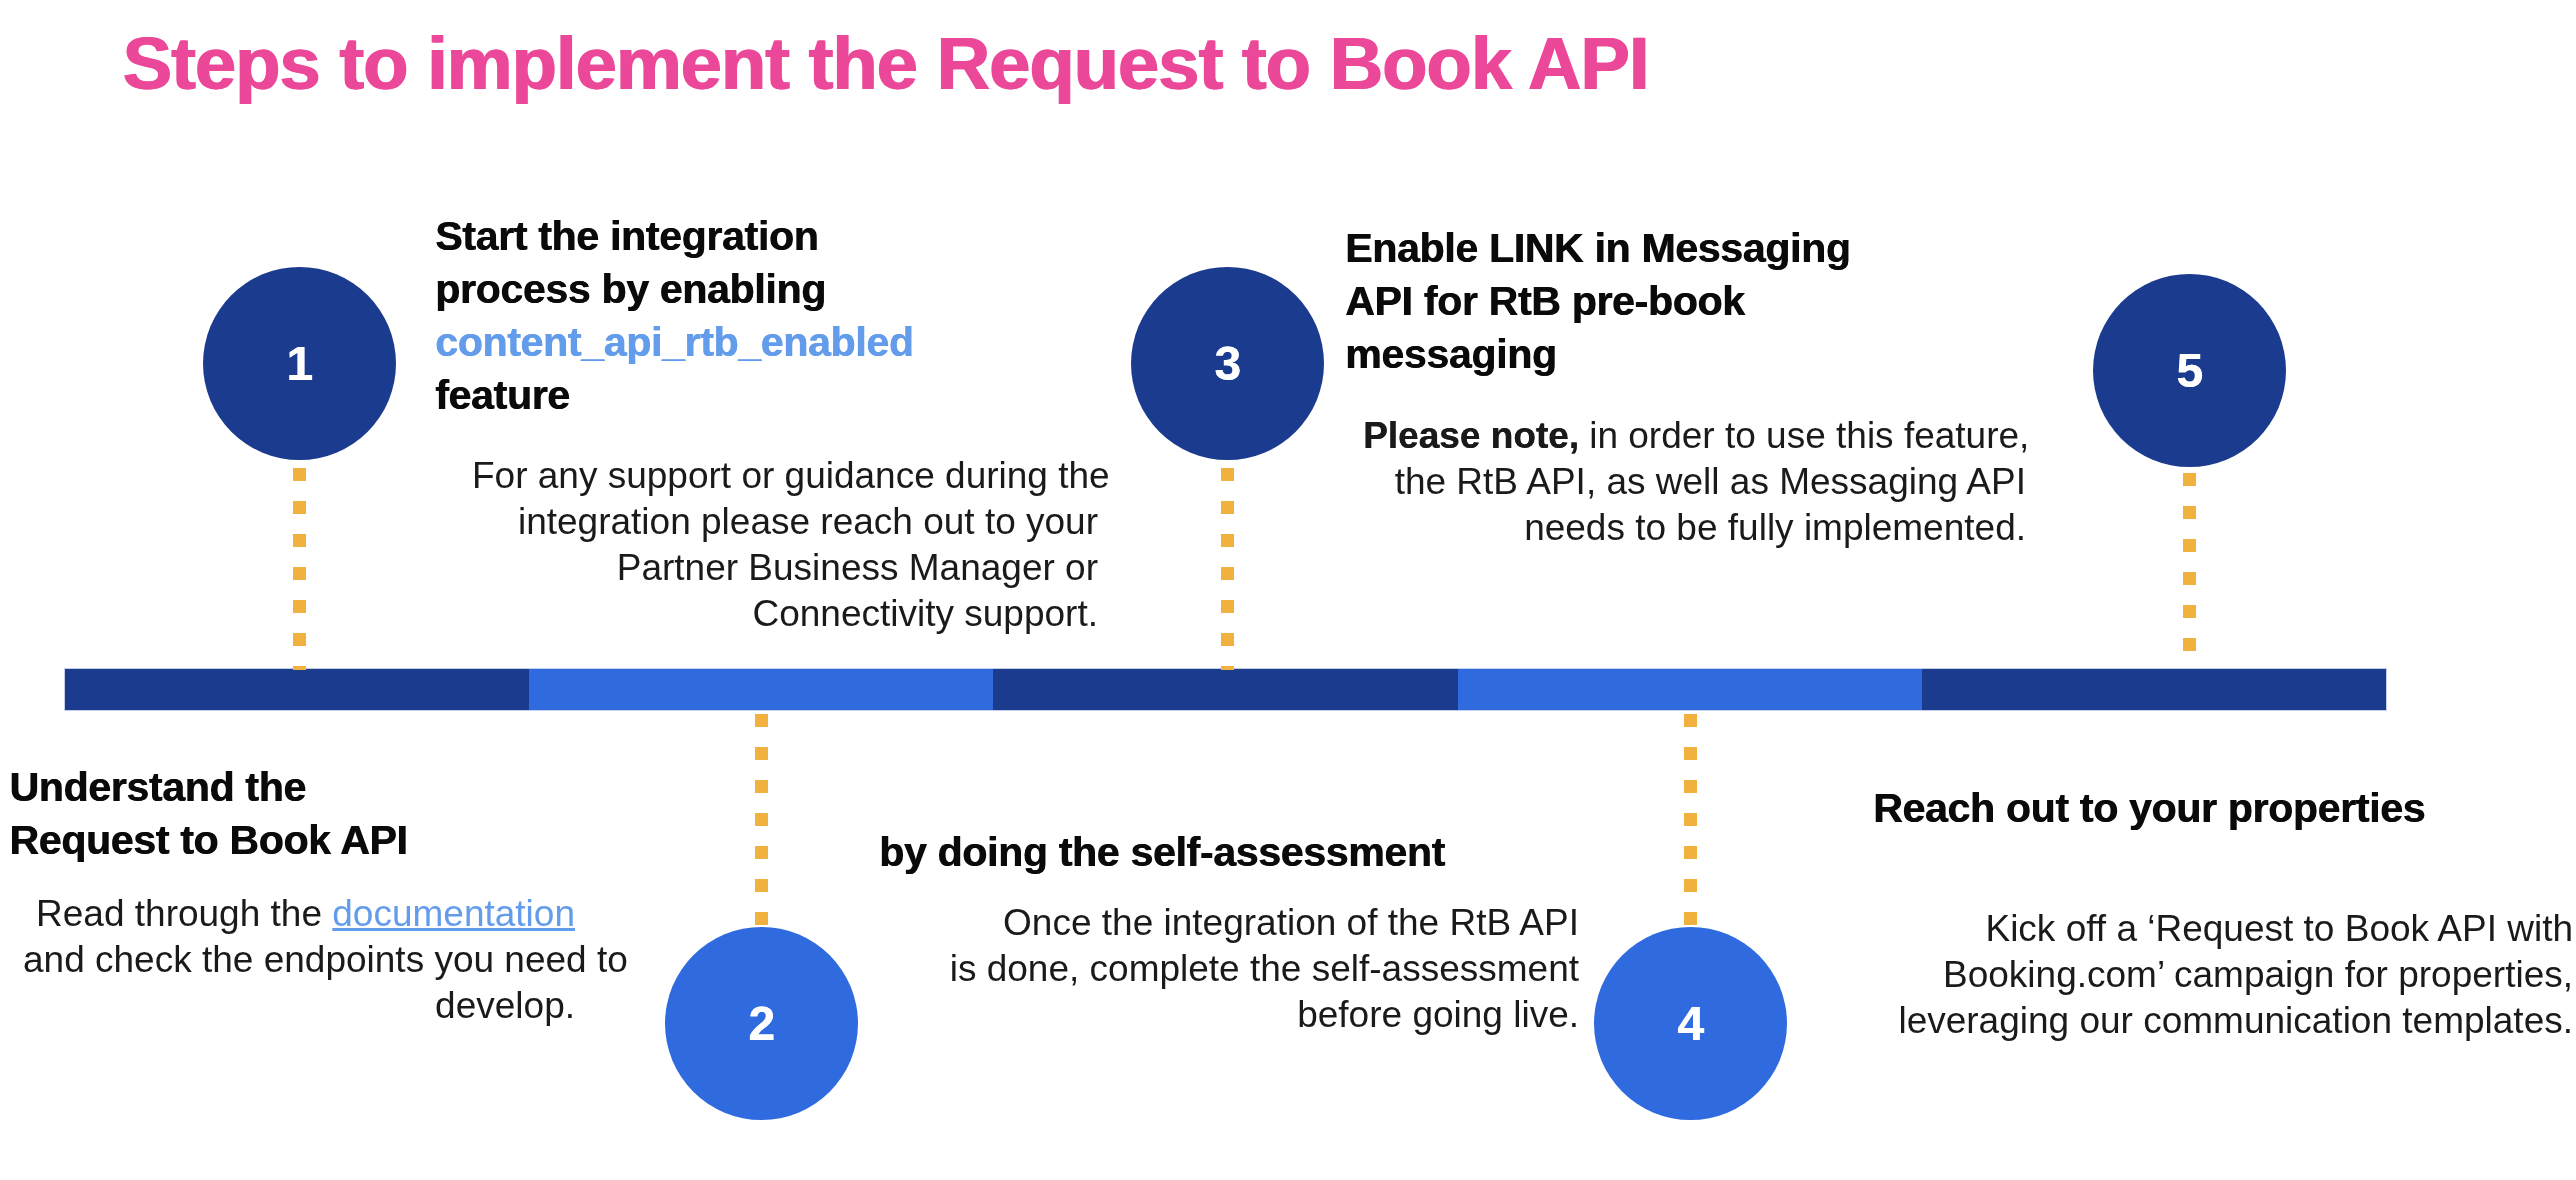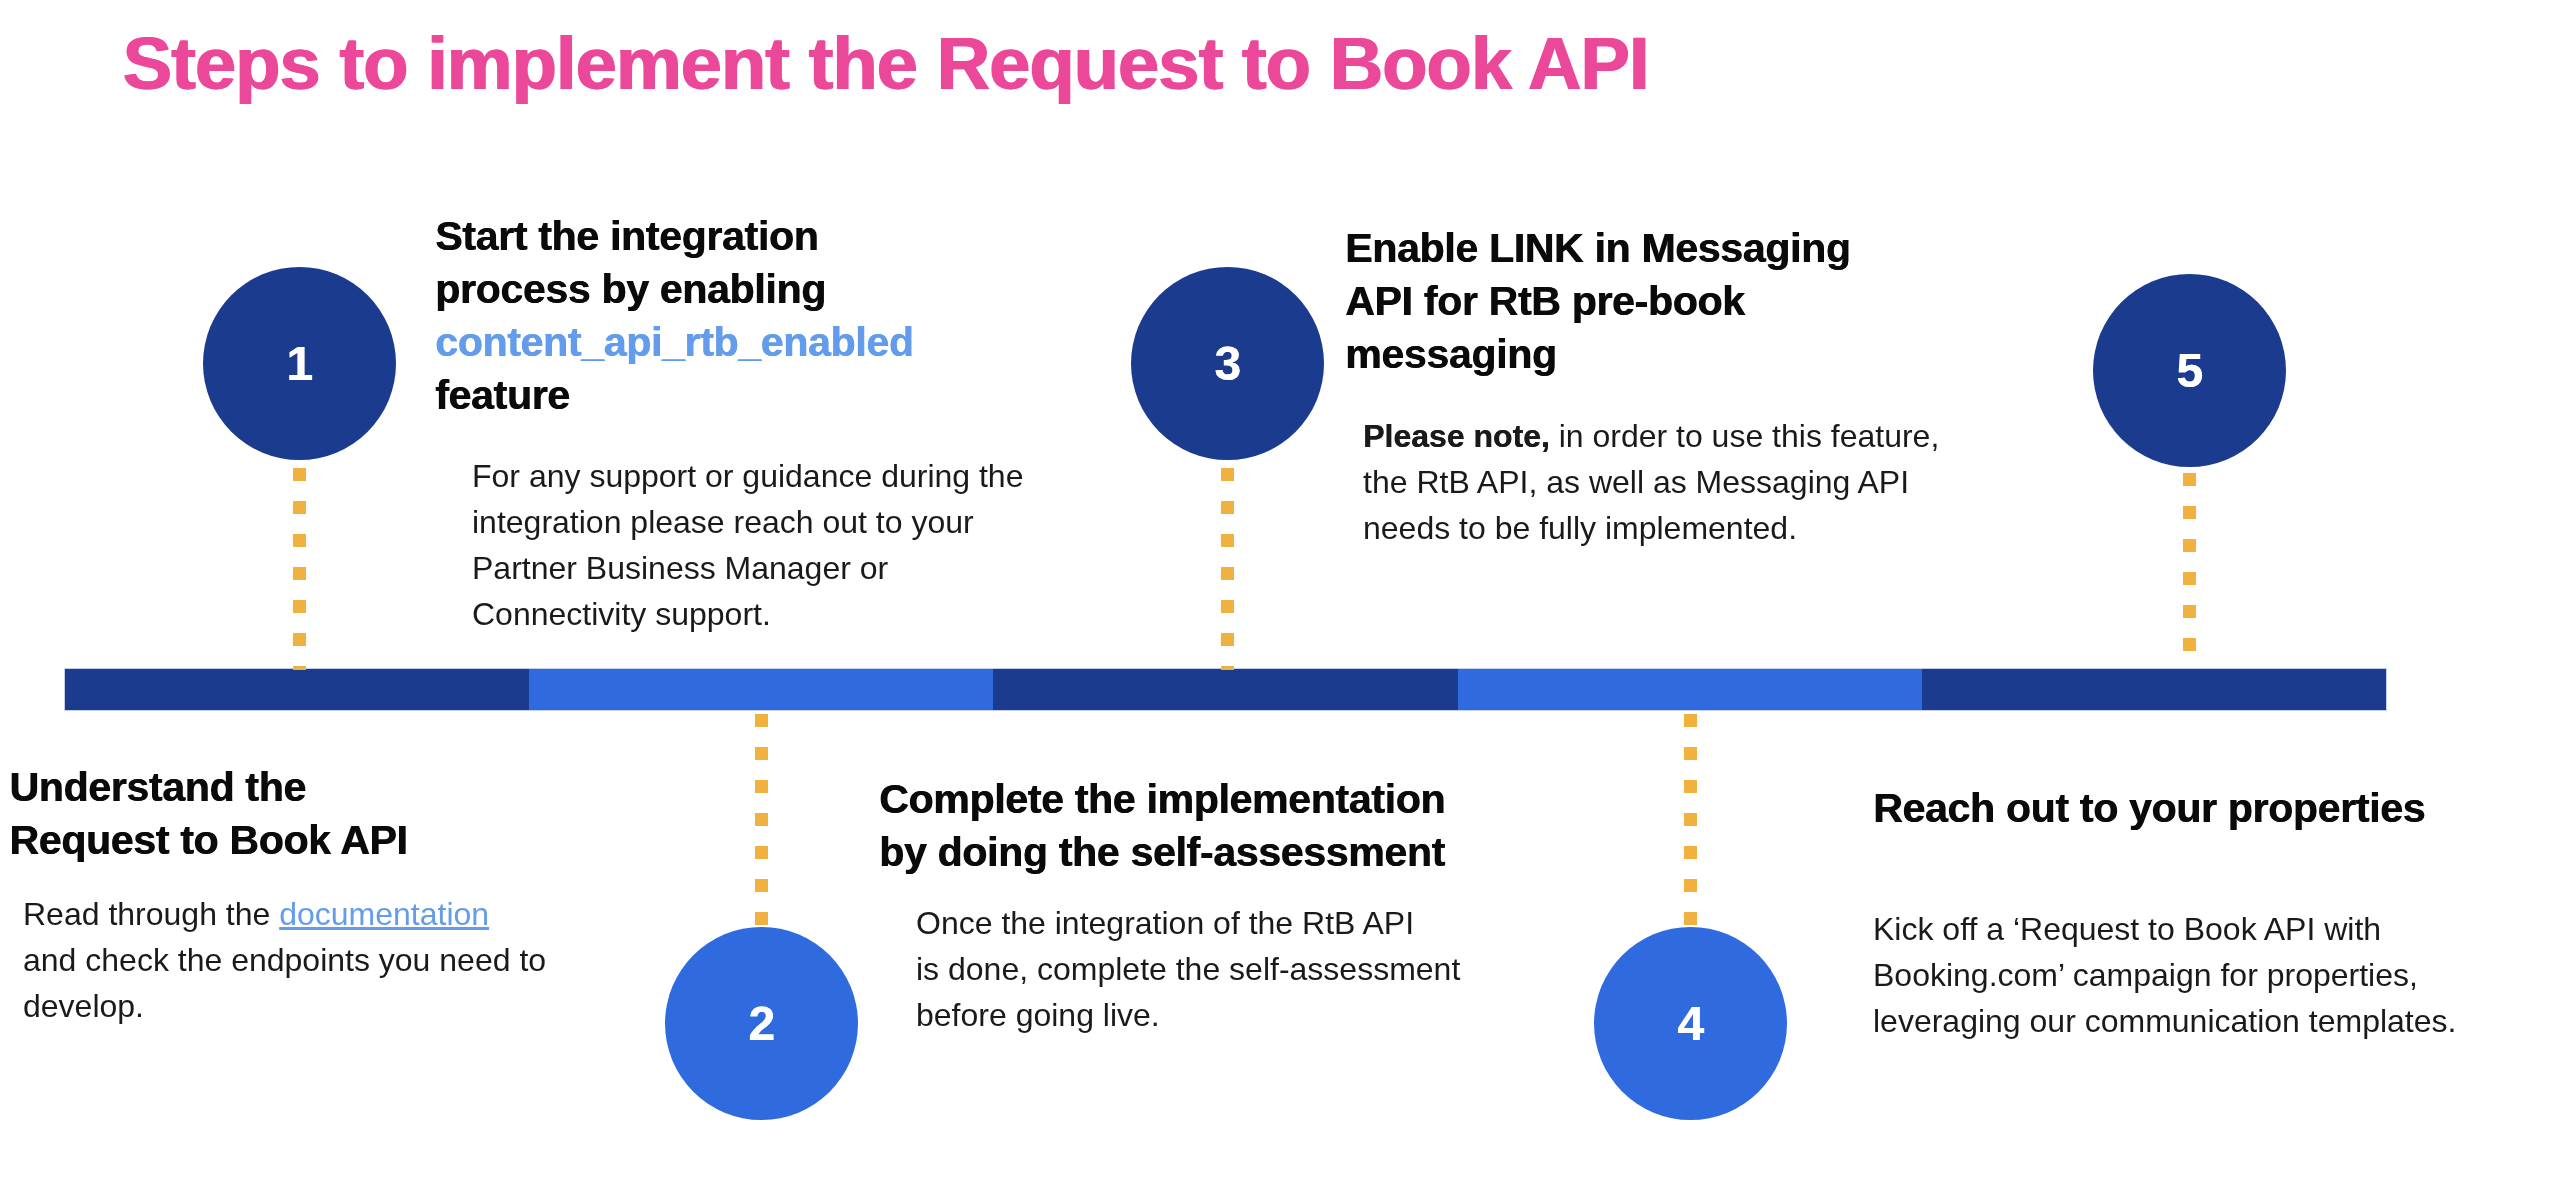--- a/index.html
+++ b/index.html
@@ -46,22 +46,22 @@
     position:absolute;width:13px;
     background:repeating-linear-gradient(to bottom,var(--dot-orange) 0 13px,transparent 13px 33px);
   }
   .heading{
     position:absolute;text-align:left;color:var(--heading-text);
     font-size:41px;line-height:53px;font-weight:700;
     text-shadow:0.7px 0 0 currentColor;letter-spacing:-0.3px;
     white-space:nowrap;
   }
   .bodytext{
-    position:absolute;text-align:left;color:var(--body-text);
-    font-size:32px;line-height:46px;font-weight:400;white-space:nowrap;
+    position:absolute;text-align:right;color:var(--body-text);
+    font-size:37px;line-height:46px;font-weight:400;white-space:nowrap;
   }
   .accent{color:var(--link-blue);}
   .link{color:var(--link-blue);text-decoration:underline;text-decoration-color:var(--link-blue);cursor:pointer;}
   .bold{font-weight:700;text-shadow:0.4px 0 0 currentColor;}
 </style>
 </head>
 <body>
 
 <div class="canvas">
 
@@ -109,21 +109,21 @@
       <span>Connectivity support.</span>
     </div>
   </section>
 
   <section>
     <div class="circle dark" style="left:1131px;top:267px;">
       <span class="num">3</span>
     </div>
     <div class="connector" style="left:1221px;top:468px;height:202px;"></div>
     <div class="heading" style="left:879px;top:773px;width:737px;">
-      <span>Complete the implementation</span><br>
+      <br>
       <span>by doing the self-assessment</span>
     </div>
     <div class="bodytext" style="left:916px;top:900px;width:663px;">
       <span>Once the integration of the RtB API</span><br>
       <span>is done, complete the self-assessment</span><br>
       <span>before going live.</span>
     </div>
   </section>
 
   <section>

